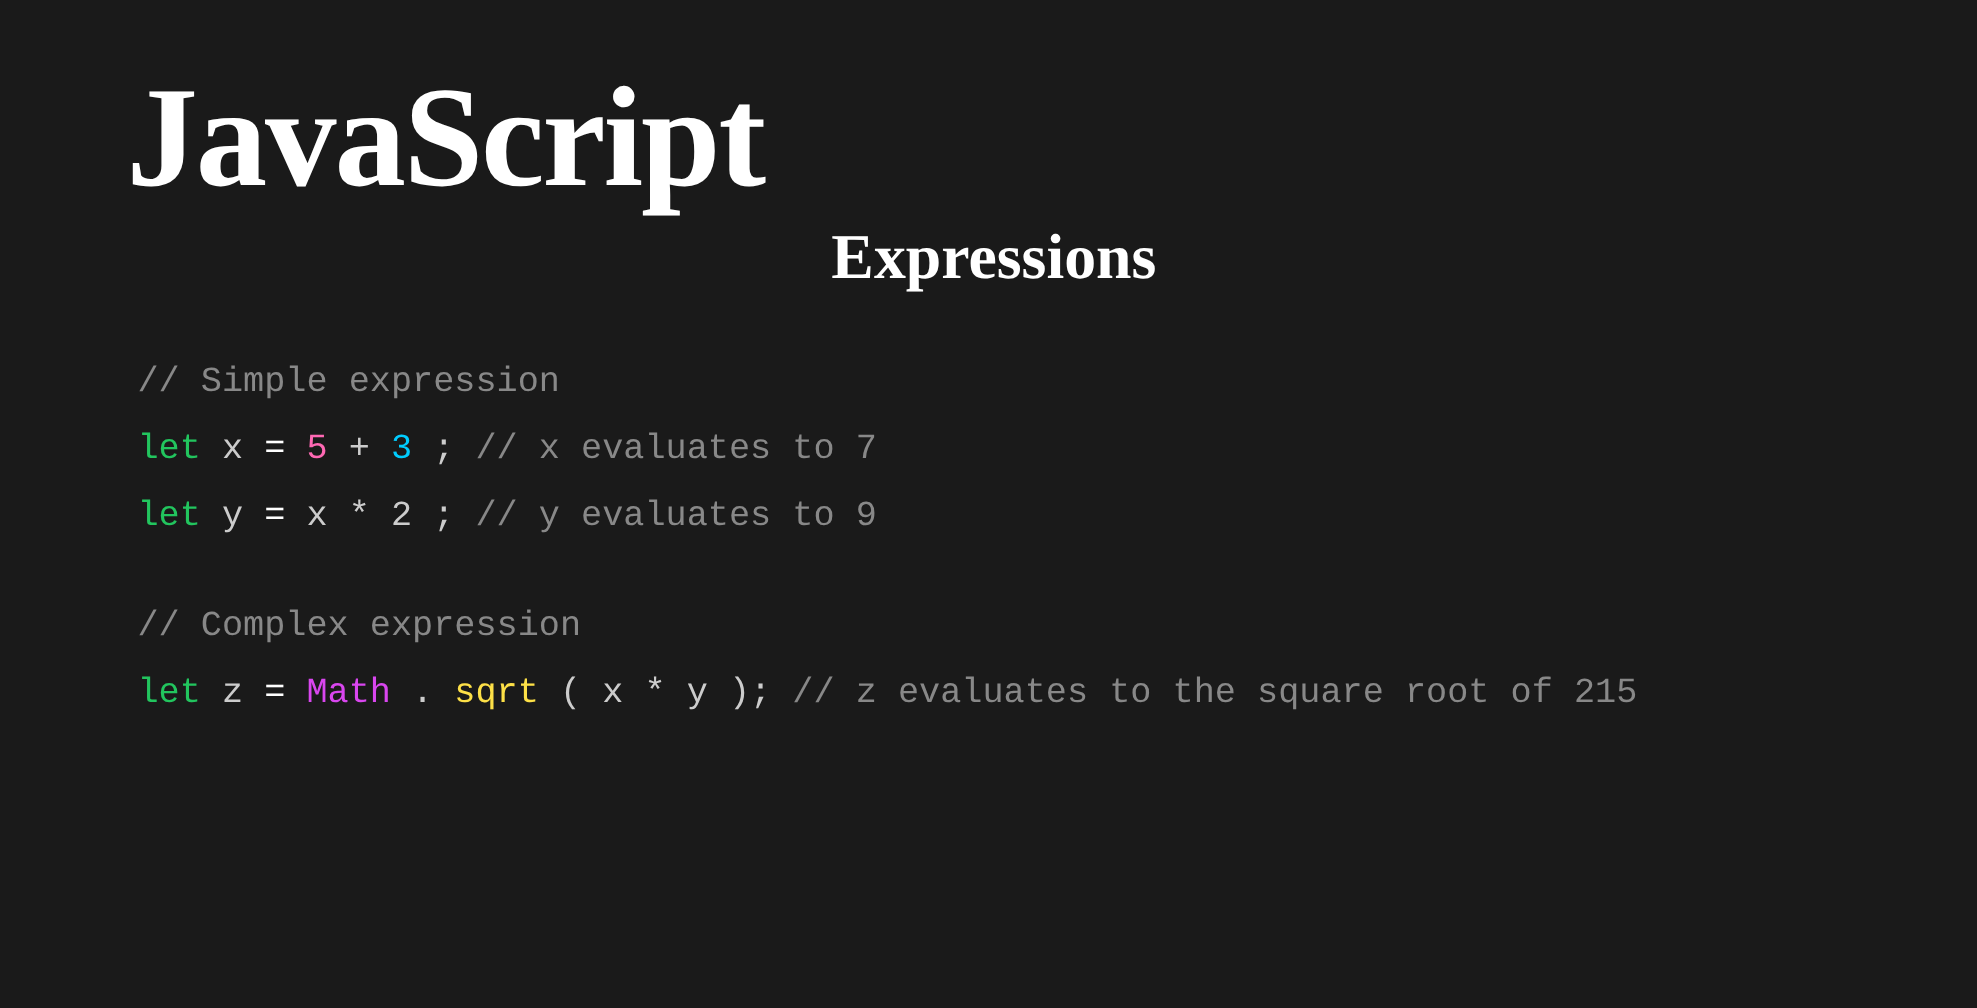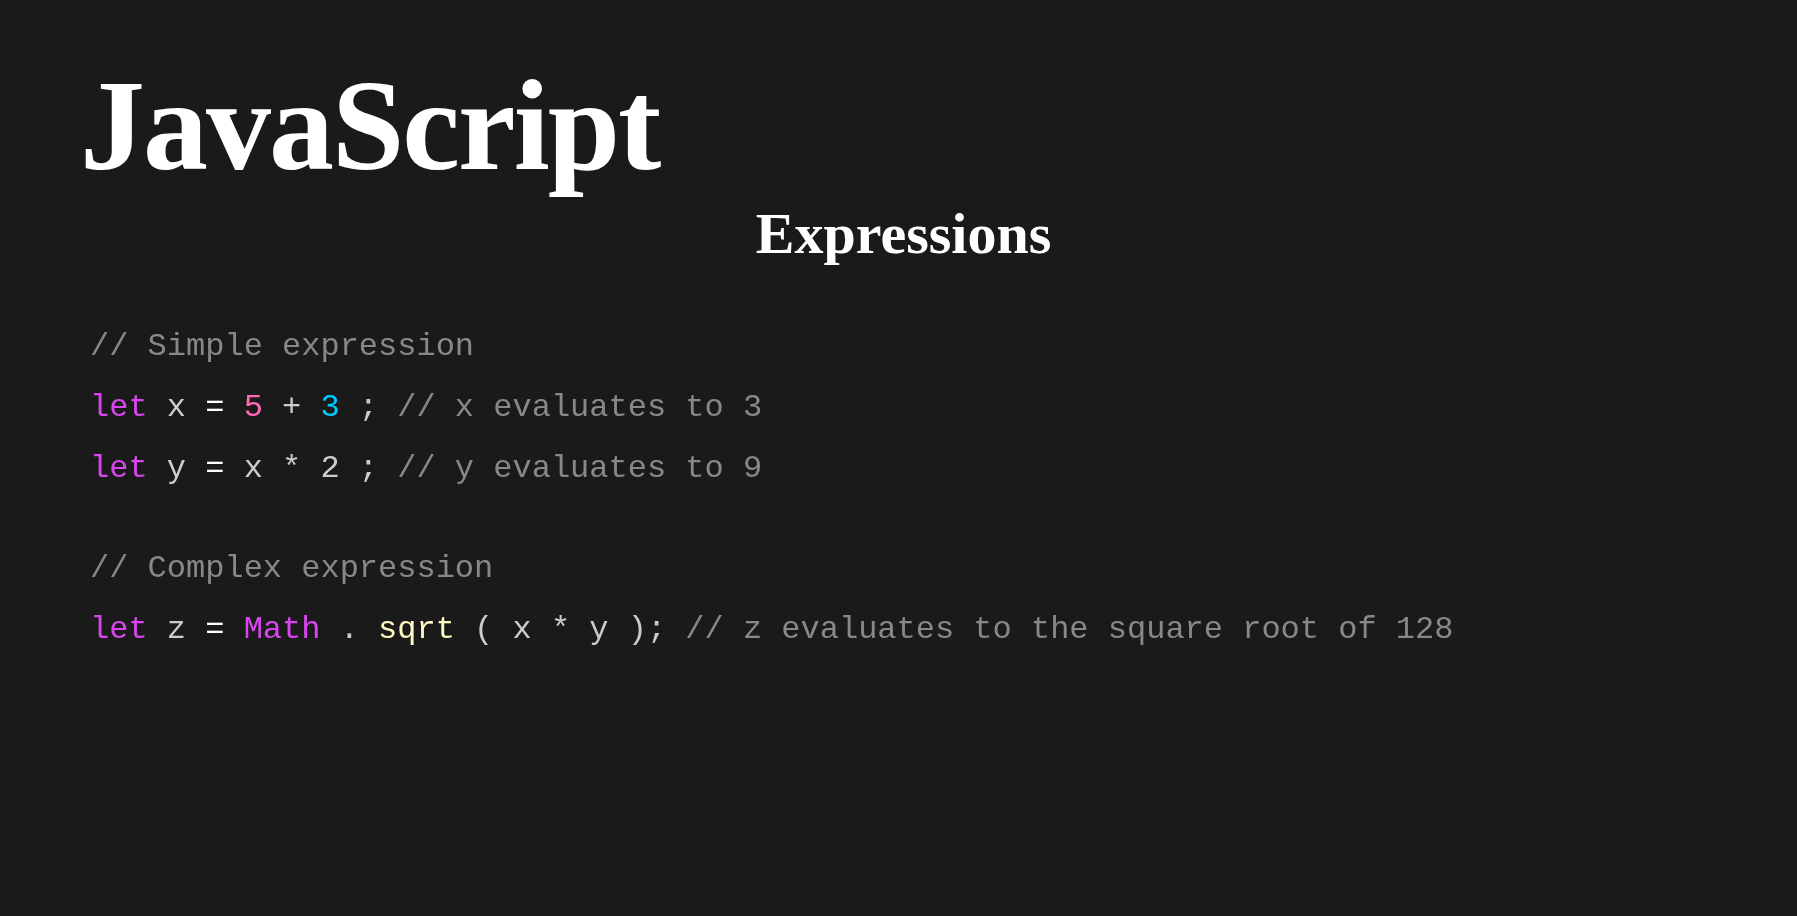--- a/index.html
+++ b/index.html
@@ -12,21 +12,21 @@
       background-color: #1a1a1a;
       width: 1797px;
       height: 916px;
       overflow: hidden;
       display: flex;
       align-items: flex-start;
       justify-content: flex-start;
     }
 
     .container {
-      padding: 60px 80px;
+      padding: 60px 115px;
       width: 100%;
       height: 100%;
     }
 
     .main-title {
       font-family: Georgia, 'Times New Roman', serif;
       font-size: 130px;
       font-weight: 900;
       color: #ffffff;
       line-height: 1.0;
@@ -49,21 +49,21 @@
       font-size: 32px;
       line-height: 1.9;
       margin-left: 10px;
     }
 
     .comment {
       color: #888888;
     }
 
     .keyword {
-      color: #d946ef;
+      color: #22c55e;
     }
 
     .variable {
       color: #cccccc;
     }
 
     .operator {
       color: #ffffff;
     }
 
@@ -73,21 +73,21 @@
 
     .number-cyan {
       color: #00ccff;
     }
 
     .math-red {
       color: #d946ef;
     }
 
     .method-cyan {
-      color: #fef9c3;
+      color: #fde047;
     }
 
     .code-line {
       display: block;
       margin-bottom: 0;
     }
 
     .spacer {
       display: block;
       height: 40px;
@@ -108,21 +108,21 @@
     </span>
 
     <span class="code-line">
       <span class="keyword">let</span>
       <span class="variable"> x </span>
       <span class="operator">=</span>
       <span class="number-pink"> 5</span>
       <span class="variable"> +</span>
       <span class="number-cyan"> 3</span>
       <span class="variable">;</span>
-      <span class="comment"> // x evaluates to 3</span>
+      <span class="comment"> // x evaluates to 7</span>
     </span>
 
     <span class="code-line">
       <span class="keyword">let</span>
       <span class="variable"> y </span>
       <span class="operator">=</span>
       <span class="variable"> x</span>
       <span class="variable"> *</span>
       <span class="variable"> 2</span>
       <span class="variable">;</span>
@@ -138,17 +138,17 @@
     <span class="code-line">
       <span class="keyword">let</span>
       <span class="variable"> z </span>
       <span class="operator">=</span>
       <span class="math-red"> Math</span>
       <span class="variable">.</span>
       <span class="method-cyan">sqrt</span>
       <span class="variable">(</span>
       <span class="variable">x * y</span>
       <span class="variable">);</span>
-      <span class="comment"> // z evaluates to the square root of 128</span>
+      <span class="comment"> // z evaluates to the square root of 215</span>
     </span>
 
   </div>
 </div>
 
 </body></html>

